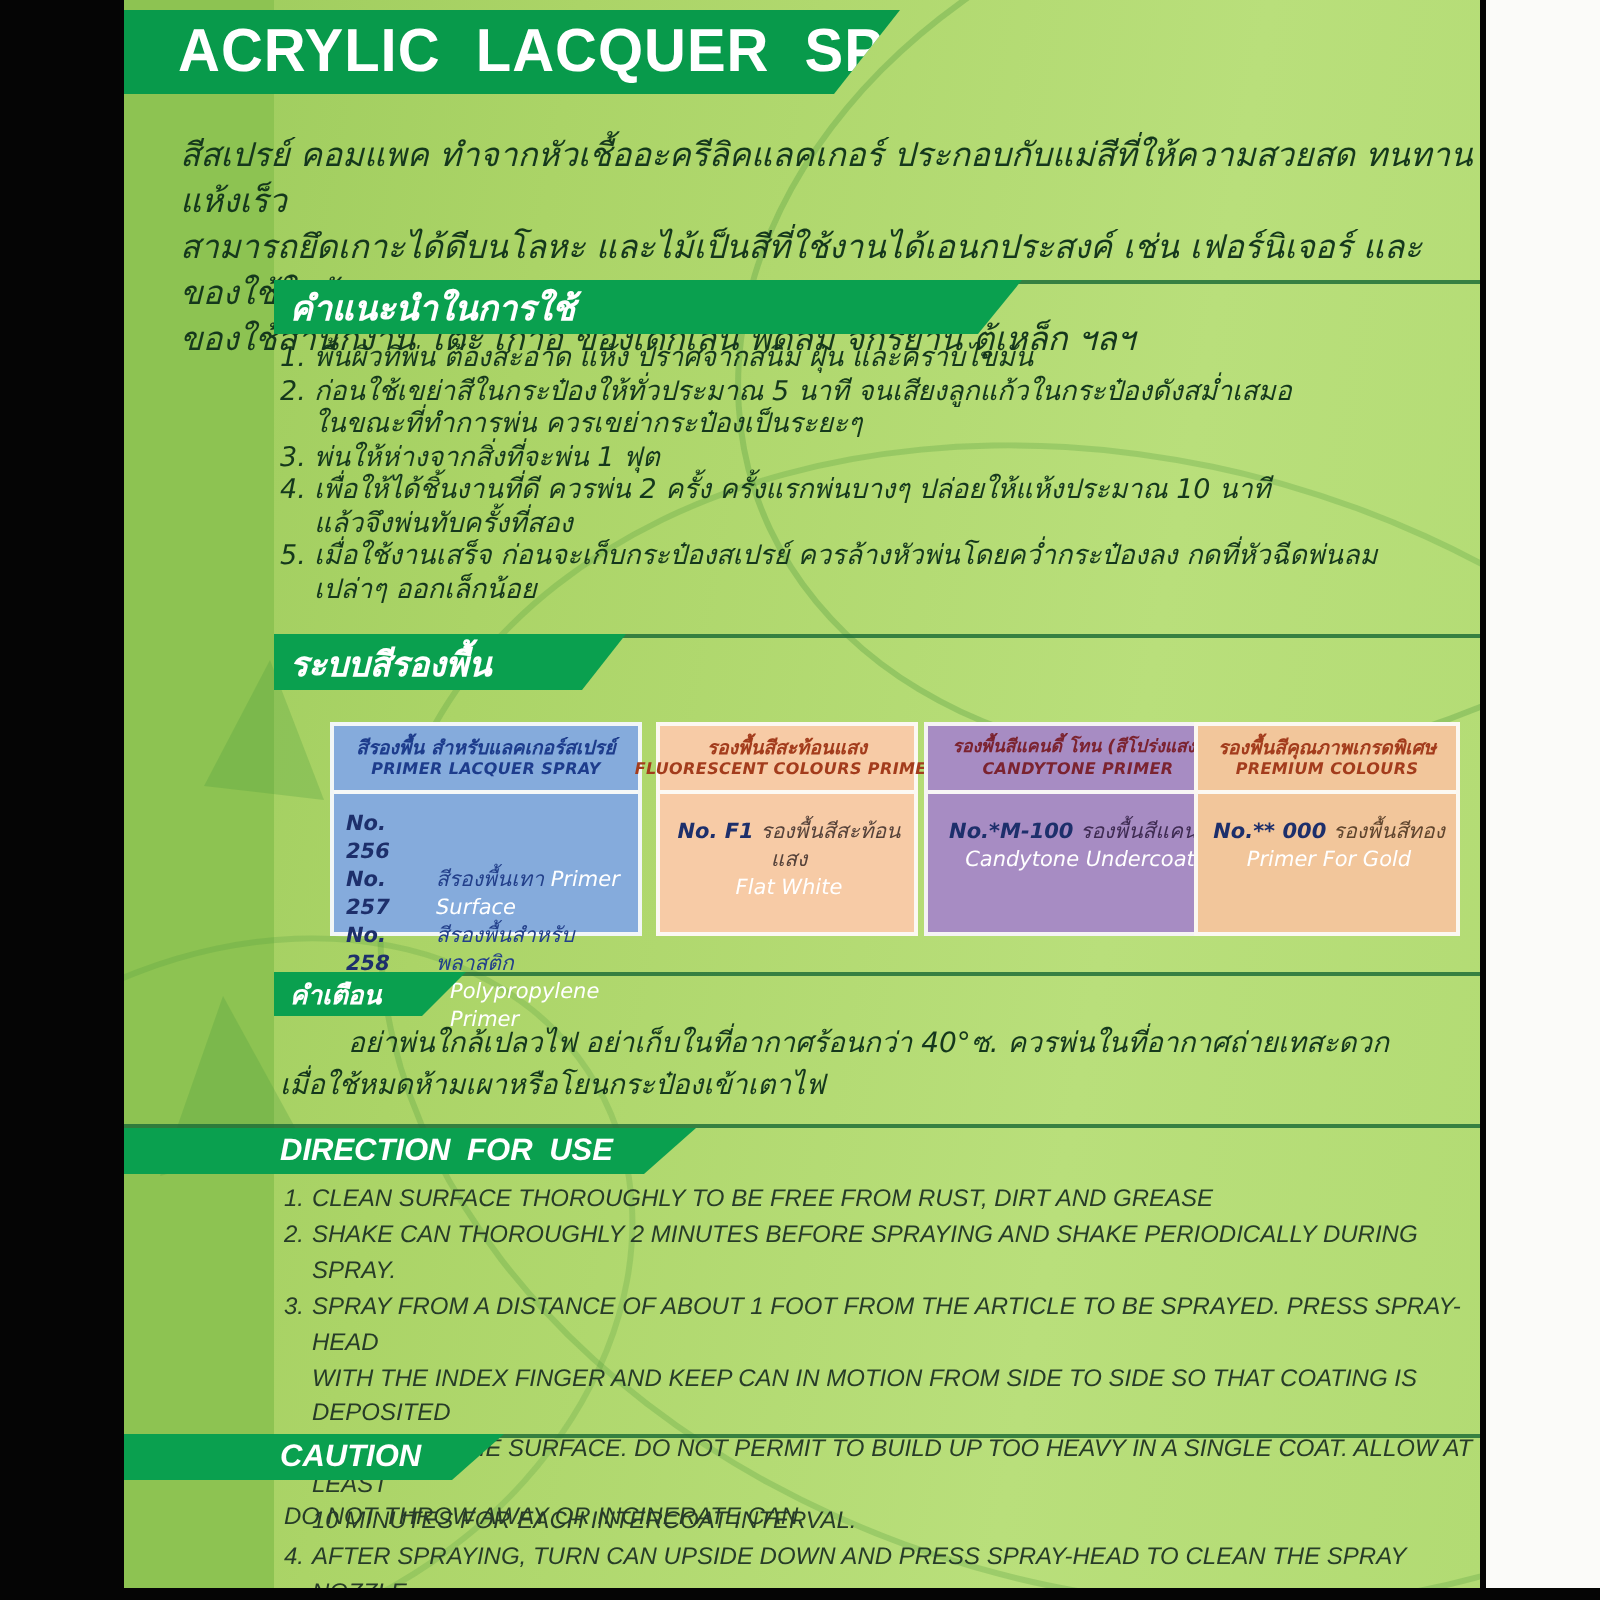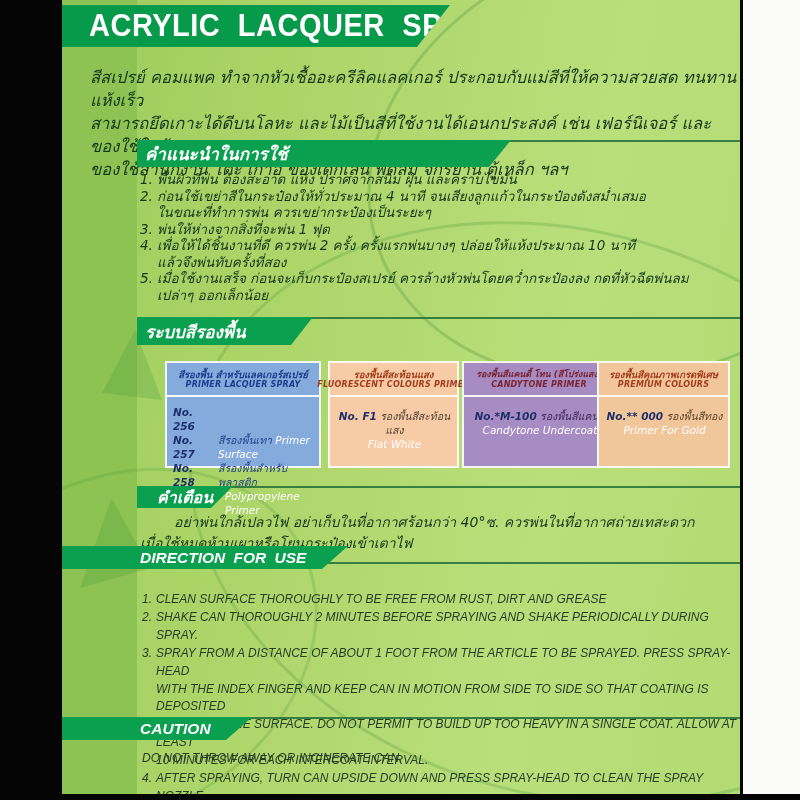--- a/index.html
+++ b/index.html
@@ -111,21 +111,21 @@
     <div class="usage-list thaiText">
       <div class="uitem">
         <span class="num">1.</span>
         <div>
             <div>พื้นผิวที่พ่น ต้องสะอาด แห้ง ปราศจากสนิม ฝุ่น และคราบไขมัน</div>
           </div>
       </div>
       <div class="uitem">
         <span class="num">2.</span>
         <div>
-          <div>ก่อนใช้เขย่าสีในกระป๋องให้ทั่วประมาณ 4 นาที จนเสียงลูกแก้วในกระป๋องดังสม่ำเสมอ</div>
+          <div>ก่อนใช้เขย่าสีในกระป๋องให้ทั่วประมาณ 5 นาที จนเสียงลูกแก้วในกระป๋องดังสม่ำเสมอ</div>
           <div>ในขณะที่ทำการพ่น ควรเขย่ากระป๋องเป็นระยะๆ</div>
         </div>
       </div>
       <div class="uitem">
         <span class="num">3.</span>
         <div>
             <div>พ่นให้ห่างจากสิ่งที่จะพ่น 1 ฟุต</div>
           </div>
       </div>
       <div class="uitem">
@@ -207,29 +207,29 @@
         <div class="bd">
           <div><span class="no">No.** 000</span>
                <span class="thv">รองพื้นสีทอง</span></div>
           <div class="wh">Primer For Gold</div>
         </div>
       </div>
     </div>
 
     <div class="hline" style="left:75px;top:486px;width:603px;"></div>
     <div class="bar thai" style="left:75px;top:486px;width:96px;height:22px;">
-      <span class="t" style="font-size:16px;padding-left:20px;">คำเตือน</span>
+      <span class="t" style="font-size:13px;padding-left:8px;">คำเตือน</span>
     </div>
     <div class="warn-lines thaiText">
       <div class="l1">อย่าพ่นใกล้เปลวไฟ อย่าเก็บในที่อากาศร้อนกว่า 40°ซ. ควรพ่นในที่อากาศถ่ายเทสะดวก</div>
       <div>เมื่อใช้หมดห้ามเผาหรือโยนกระป๋องเข้าเตาไฟ</div>
     </div>
 
     <div class="hline" style="left:0;top:562px;width:678px;"></div>
-    <div class="bar eng" style="left:0;top:546px;width:286px;height:23px;">
+    <div class="bar eng" style="left:0;top:564px;width:286px;height:23px;">
       <span class="t" style="font-size:15.5px;padding-left:78px;word-spacing:4px;font-family:'Liberation Sans','DejaVu Sans',sans-serif;">DIRECTION FOR USE</span>
     </div>
     <div class="dir-list engText">
       <div class="ditem">
         <span class="num">1.</span>
         <div>
             <div>CLEAN SURFACE THOROUGHLY TO BE FREE FROM RUST, DIRT AND GREASE</div>
           </div>
       </div>
       <div class="ditem">

